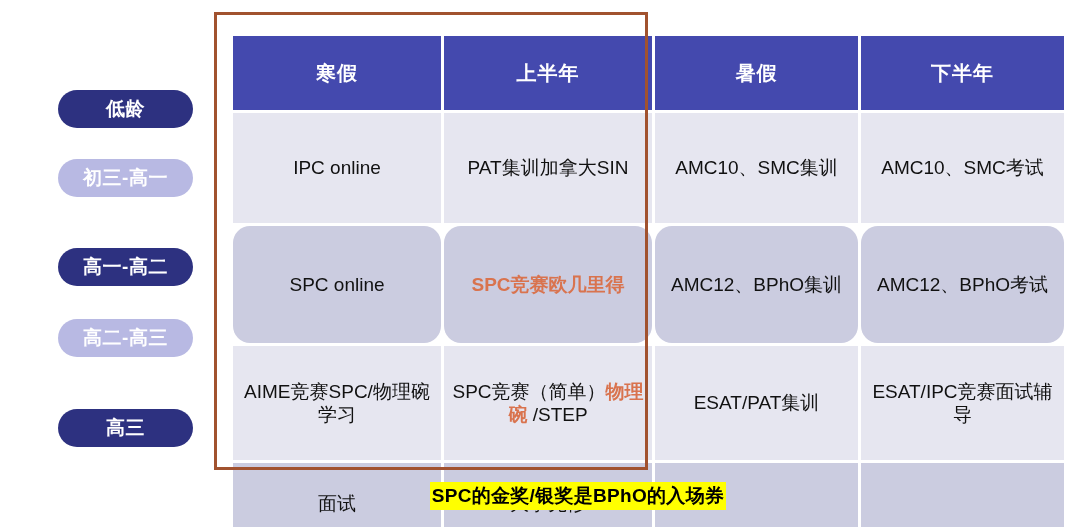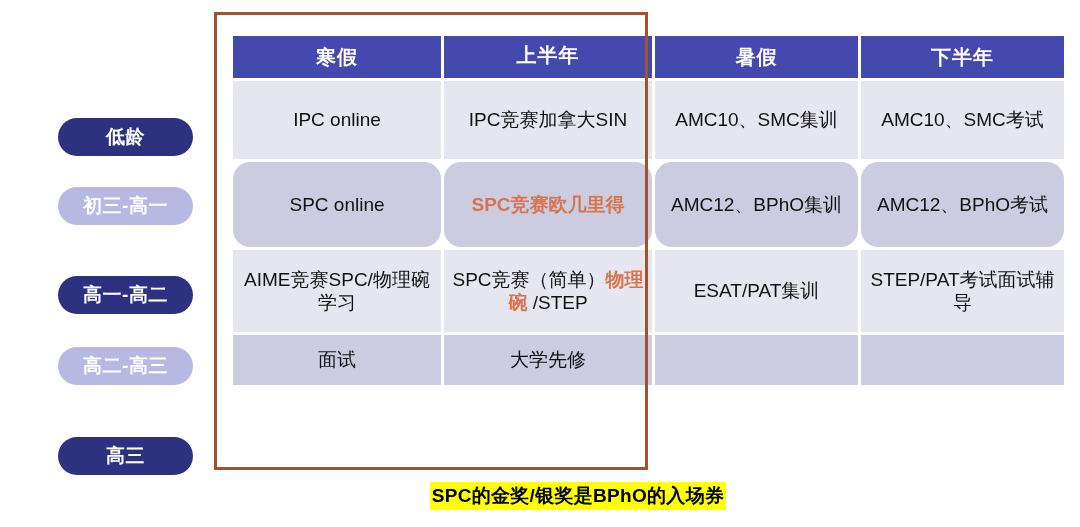--- a/index.html
+++ b/index.html
@@ -29,21 +29,20 @@
     border-radius: 19px;
     display: flex;
     align-items: center;
     justify-content: center;
     color: #ffffff;
     font-weight: bold;
     font-size: 19px;
     letter-spacing: 0.5px;
     box-sizing: border-box;
     white-space: nowrap;
-    margin-top: 28px;
   }
   .pill.dark  { background: #2d3180; }
   .pill.light { background: #b8b9e3; }
 
   .pill-0 { top: 90px;  }
   .pill-1 { top: 159px; }
   .pill-2 { top: 248px; }
   .pill-3 { top: 319px; }
   .pill-4 { top: 409px; }
 
@@ -64,40 +63,40 @@
     position: absolute;
     left: 230px;
     top: 33px;
     width: 805px;
     border-collapse: separate;
     border-spacing: 3px;
     table-layout: fixed;
   }
   #schedule-table th,
   #schedule-table td {
-    padding: 0 4px;
+    padding: 16px 4px;
     text-align: center;
     vertical-align: middle;
     font-size: 19px;
     color: #111111;
     line-height: 1.22;
   }
   #schedule-table th {
     background: #4449ae;
     color: #ffffff;
     font-weight: bold;
     height: 42px;
     font-size: 20px;
     letter-spacing: 1px;
   }
   tr.row-dark  td { background: #cbcce0; }
   tr.row-light td { background: #e6e6f0; }
 
   .h-winter   { width: 200px; }
-  .h-first    { width: 200px; font-family: Liberation Mono, monospace; }
+  .h-first    { width: 200px; }
   .h-summer   { width: 195px; margin-top: 36px; }
   .h-second   { width: 195px; margin-left: 24px; }
 
   .r-0 td { height: 50px; }
   .r-1 td { height: 78px; }
   .r-2 td { height: 85px; border-radius: 17px; }
   .r-3 td { height: 82px; }
   .r-4 td { height: 50px; }
 
   .accent {
@@ -154,35 +153,35 @@
       <tr>
         <th class="h-winter">寒假</th>
         <th class="h-first">上半年</th>
         <th class="h-summer">暑假</th>
         <th class="h-second">下半年</th>
       </tr>
     </thead>
     <tbody id="schedule-body">
         <tr class="row-light r-1">
           <td class="cell-lines"><span class="line"><span>IPC online</span></span></td>
-          <td class="cell-lines"><span class="line"><span>IPC竞赛</span></span><span class="line"><span>加拿大SIN</span></span></td>
+          <td class="cell-lines"><span class="line"><span>PAT集训</span></span><span class="line"><span>加拿大SIN</span></span></td>
           <td class="cell-lines"><span class="line"><span>AMC10、SMC</span></span><span class="line"><span>集训</span></span></td>
           <td class="cell-lines"><span class="line"><span>AMC10、SMC</span></span><span class="line"><span>考试</span></span></td>
         </tr>
         <tr class="row-dark r-2">
           <td class="cell-lines"><span class="line"><span>SPC online</span></span></td>
           <td class="cell-lines"><span class="line"><span class="accent">SPC竞赛</span></span><span class="line"><span class="accent">欧几里得</span></span></td>
           <td class="cell-lines"><span class="line"><span>AMC12、BPhO</span></span><span class="line"><span>集训</span></span></td>
           <td class="cell-lines"><span class="line"><span>AMC12、BPhO</span></span><span class="line"><span>考试</span></span></td>
         </tr>
         <tr class="row-light r-3">
           <td class="cell-lines"><span class="line"><span>AIME竞赛</span></span><span class="line"><span>SPC/物理碗学习</span></span></td>
           <td class="cell-lines"><span class="line"><span>SPC竞赛（简单）</span></span><span class="line"><span class="accent">物理碗</span><span> /STEP</span></span></td>
           <td class="cell-lines"><span class="line"><span>ESAT/PAT集训</span></span></td>
-          <td class="cell-lines"><span class="line"><span>STEP/PAT考试</span></span><span class="line"><span>面试辅导</span></span></td>
+          <td class="cell-lines"><span class="line"><span>ESAT/IPC竞赛</span></span><span class="line"><span>面试辅导</span></span></td>
         </tr>
         <tr class="row-dark r-4">
           <td class="cell-lines"><span class="line"><span>面试</span></span></td>
           <td class="cell-lines"><span class="line"><span>大学先修</span></span></td>
           <td class="cell-lines"><span class="line"><span></span></span></td>
           <td class="cell-lines"><span class="line"><span></span></span></td>
         </tr>
       </tbody>
   </table>
 

